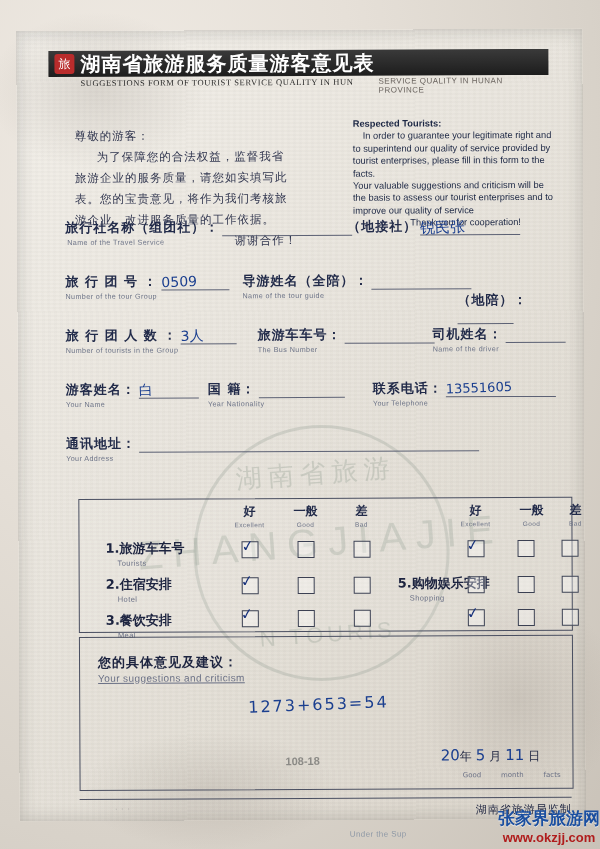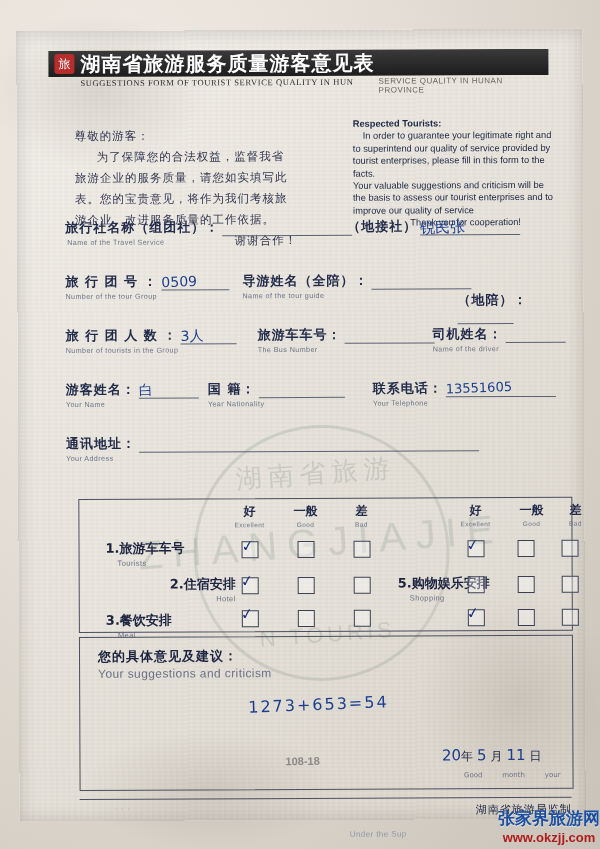--- a/index.html
+++ b/index.html
@@ -119,23 +119,23 @@
   }
   .tick{
     position:absolute;color:#16307a;font-size:15px;font-family:"DejaVu Sans",sans-serif;
     transform:rotate(-8deg);
   }
 
   
   .sugg{
     position:absolute;left:60px;top:606px;width:492px;height:152px;border:1px solid #4a4f61;
   }
-  .sugg-lbl{position:absolute;left:18px;top:10px;}
+  .sugg-lbl{position:absolute;left:18px;top:16px;}
   .sugg-lbl .cn{font-size:13px;font-weight:bold;color:#1d2440;letter-spacing:1px;font-family:"DejaVu Sans",sans-serif;}
-  .sugg-lbl .en{font-size:12px;color:#6b7186;}
+  .sugg-lbl .en{font-size:10px;color:#6b7186;text-decoration:underline;}
   .sugg-hw{
     position:absolute;left:168px;top:58px;font-family:"DejaVu Sans",sans-serif;
     color:#1b3f8f;font-size:16px;transform:rotate(-2deg);letter-spacing:2px;
   }
   .sugg-faint{
     position:absolute;left:205px;top:118px;color:#8b8a86;font-size:11px;transform:rotate(-1deg);font-weight:bold;
   }
   .datebox{
     position:absolute;right:12px;bottom:8px;font-size:12px;color:#1d2440;
     font-family:"DejaVu Sans",sans-serif;
@@ -312,21 +312,21 @@
 
       <div class="item" style="left:26px;top:40px;width:130px;">
         <span class="cn">1.</span><span class="cn">旅游车车号</span>
         <div class="en">Tourists</div>
       </div>
       <div class="box" style="left:162px;top:42px;"></div>
       <span class="tick" style="left:162px;top:38px;">✓</span>
       <div class="box" style="left:218px;top:42px;"></div>
       <div class="box" style="left:274px;top:42px;"></div>
 
-      <div class="item" style="left:26px;top:76px;width:130px;text-align:right;">
+      <div class="item" style="left:26px;top:76px;width:130px;">
         <span class="cn">2.</span><span class="cn">住宿安排</span>
         <div class="en">Hotel</div>
       </div>
       <div class="box" style="left:162px;top:78px;"></div>
       <span class="tick" style="left:161px;top:73px;">✓</span>
       <div class="box" style="left:218px;top:78px;"></div>
       <div class="box" style="left:274px;top:78px;"></div>
 
       <div class="item" style="left:26px;top:112px;width:130px;">
         <span class="cn">3.</span><span class="cn">餐饮安排</span>
@@ -361,21 +361,21 @@
         <div class="cn">您的具体意见及建议：</div>
         <div class="en">Your suggestions and criticism</div>
       </div>
       <div class="sugg-hw">1273+653=54</div>
       <div class="sugg-faint">108-18</div>
       <div class="datebox">
         <span class="dhw">20</span><span>年</span><span class="dhw" style="padding:0 4px;">5</span><span>月</span><span class="dhw" style="padding:0 4px;">11</span><span>日</span>
         <div style="margin-top:1px;">
           <span class="u" style="padding-left:22px;">Good</span>
           <span class="u" style="padding-left:16px;">month</span>
-          <span class="u" style="padding-left:16px;">your</span>
+          <span class="u" style="padding-left:16px;">facts</span>
         </div>
       </div>
     </div>
 
     <div class="footer">湖南省旅游局监制</div>
     <div class="footer-en">Under the  Sup</div>
 
     <div class="ghost" style="left:95px;top:772px;transform:rotate(-1deg);">· · ·</div>
   </div>
 

